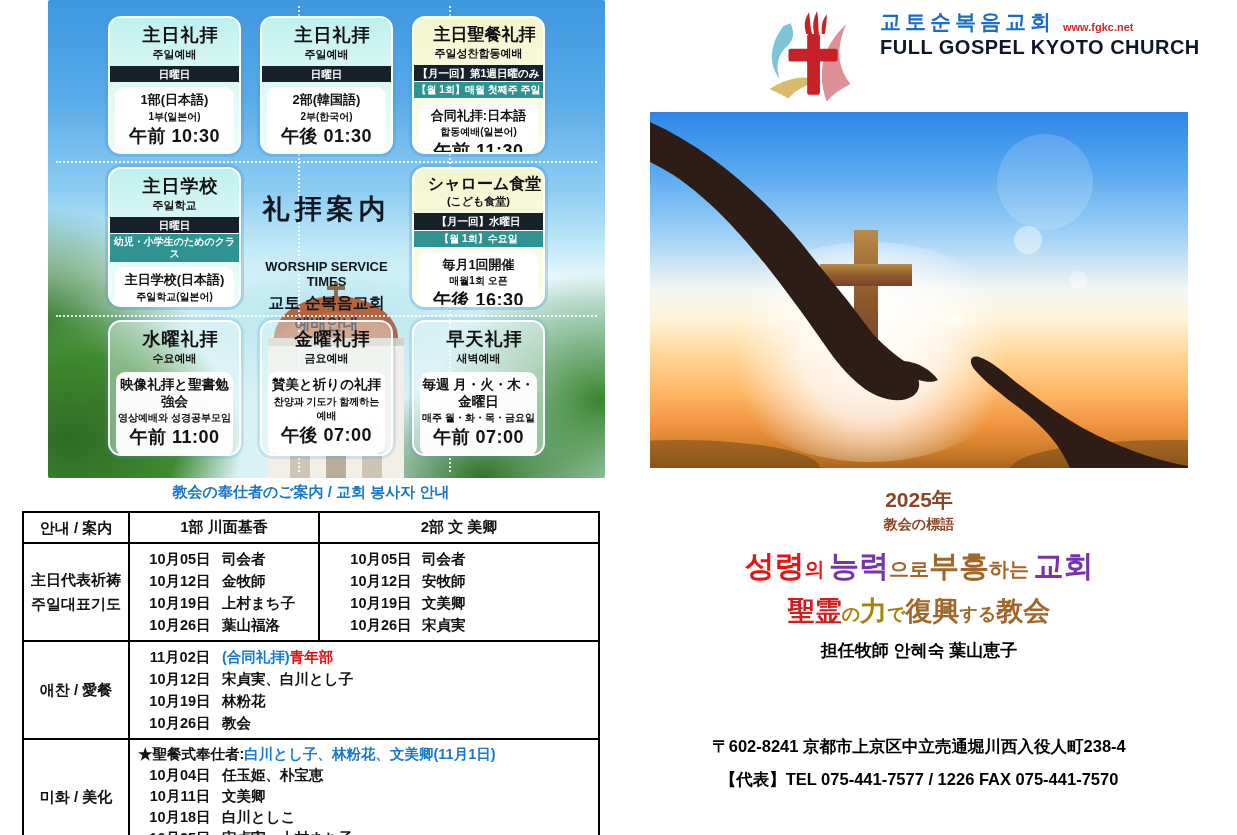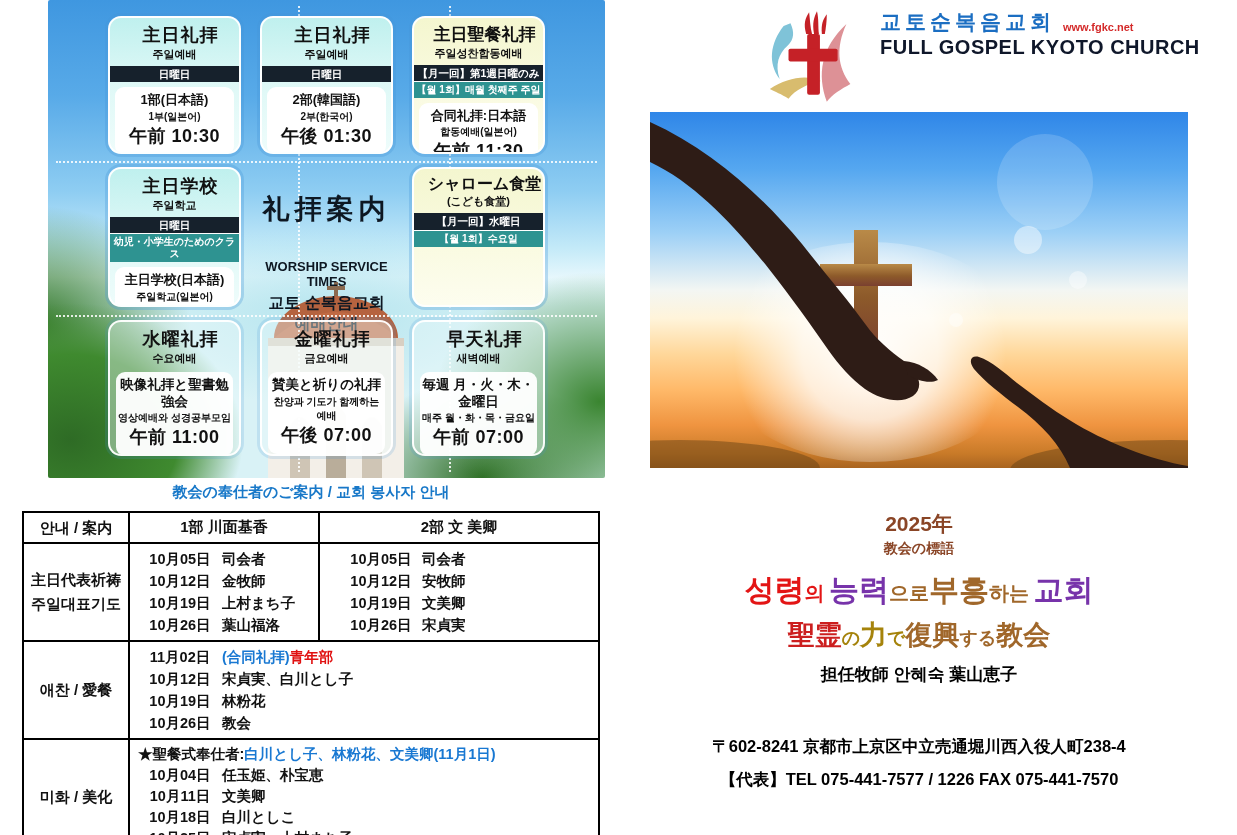--- a/index.html
+++ b/index.html
@@ -73,21 +73,21 @@
   .logo-url{color:#d42a2a;font-size:11px;font-weight:bold;letter-spacing:0;}
   .logo-jp{color:#1b6ec2;font-size:27px;font-weight:bold;margin-top:2px;letter-spacing:1px;}
   .logo-en{color:#0f172a;font-size:20px;font-weight:bold;margin-top:3px;letter-spacing:.5px;}
 
   .photo{position:absolute;left:650px;top:112px;width:538px;height:356px;overflow:hidden;
     background:linear-gradient(180deg,#2f86e8 0%,#55a7f0 16%,#9dd0f6 34%,#f3f6f3 50%,#fff4da 58%,#ffd79a 68%,#ffb969 78%,#ef9440 88%,#c87a28 96%,#a96420 100%);}
   .photo .glow{position:absolute;left:60px;top:130px;width:320px;height:220px;border-radius:50%;
     background:radial-gradient(circle, rgba(255,255,255,.98) 0%, rgba(255,255,255,.75) 35%, rgba(255,255,255,0) 70%);}
   .photo svg{position:absolute;inset:0;}
 
-  .right-texts{position:absolute;left:628px;top:510px;width:582px;text-align:center;}
+  .right-texts{position:absolute;left:628px;top:486px;width:582px;text-align:center;}
   .year{color:#8a4526;font-size:21px;font-weight:bold;}
   .motto-label{color:#8a4526;font-size:14px;font-weight:bold;margin-top:2px;}
   .slogan-kr{margin-top:12px;font-weight:bold;}
   .slogan-kr .lg{font-size:30px;}
   .slogan-kr .sm{font-size:20px;}
   .kr-red{color:#e31515;} .kr-purple{color:#7733aa;} .kr-brown{color:#a0672a;}
   .slogan-jp{margin-top:6px;font-weight:bold;}
   .slogan-jp .lg{font-size:27px;}
   .slogan-jp .sm{font-size:18px;}
   .jp-red{color:#cc1f1f;} .jp-gold{color:#a5830b;} .jp-brown{color:#a0672a;}
@@ -169,20 +169,25 @@
       <div class="w-title">礼拝案内</div>
       <div class="w-en">WORSHIP SERVICE TIMES</div>
       <div class="w-kr">교토 순복음교회 예배안내</div>
     </div>
 
     <div class="card yellow c6">
       <div class="c-title">シャローム食堂</div>
       <div class="c-sub">(こども食堂)</div>
       <div class="bar dark">【月一回】水曜日</div>
       <div class="bar teal">【월 1회】수요일</div>
+      <div class="white-box">
+        <div class="l1">毎月1回開催</div>
+        <div class="l2">매월1회 오픈</div>
+        <div class="c-time">午後 16:30</div>
+      </div>
     </div>
 
     <div class="card frost">
       <div class="c-title">水曜礼拝</div>
       <div class="c-sub">수요예배</div>
       <div class="white-box">
         <div class="l1">映像礼拝と聖書勉強会</div>
         <div class="l2">영상예배와 성경공부모임</div>
         <div class="c-time">午前 11:00</div>
       </div>

